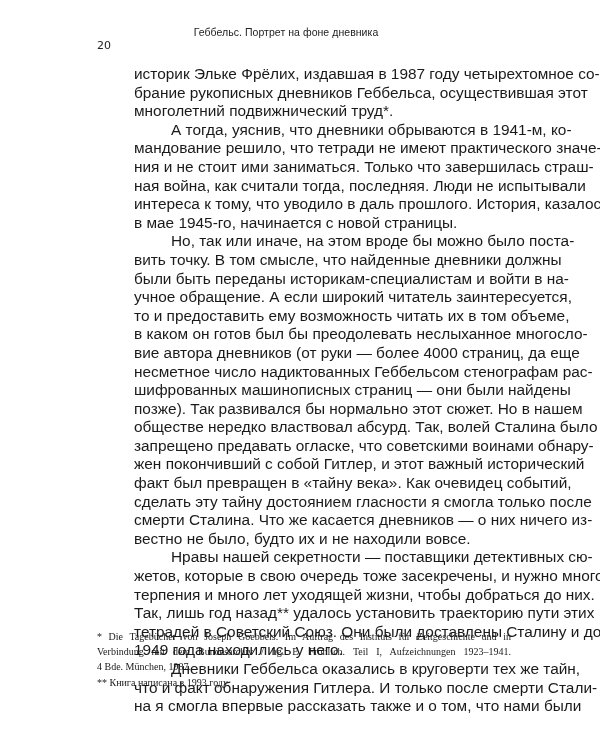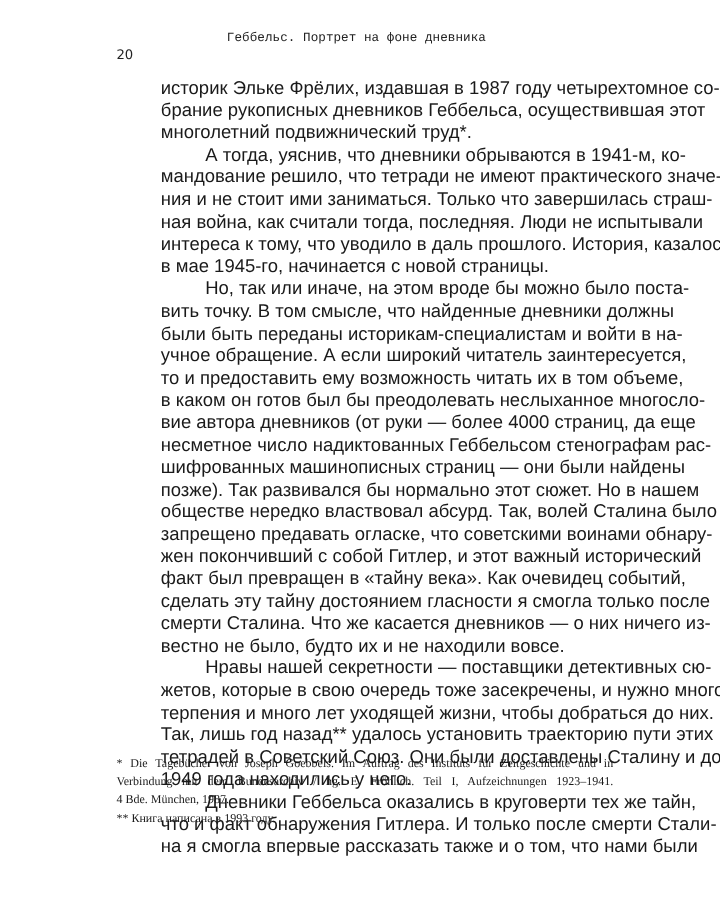--- a/index.html
+++ b/index.html
@@ -18,24 +18,25 @@
     position: absolute;
     left: 97px;
     top: 26px;
     font-family: "DejaVu Sans", sans-serif;
     font-size: 11px;
     color: #222;
     margin-top: 13px;
   }
   .running-head {
     position: absolute;
-    left: 189px;
+    left: 166px;
     top: 26px;
     width: 240px;
-    font-family: Liberation Mono, monospace;
+    text-align: center;
+    font-family: Liberation Sans, sans-serif;
     font-size: 10.5px;
     color: #222;
     letter-spacing: 0.05px;
   }
   .body-text {
     position: absolute;
     left: 134px;
     top: 65px;
     width: 377px;
     font-family: Liberation Sans, sans-serif;

